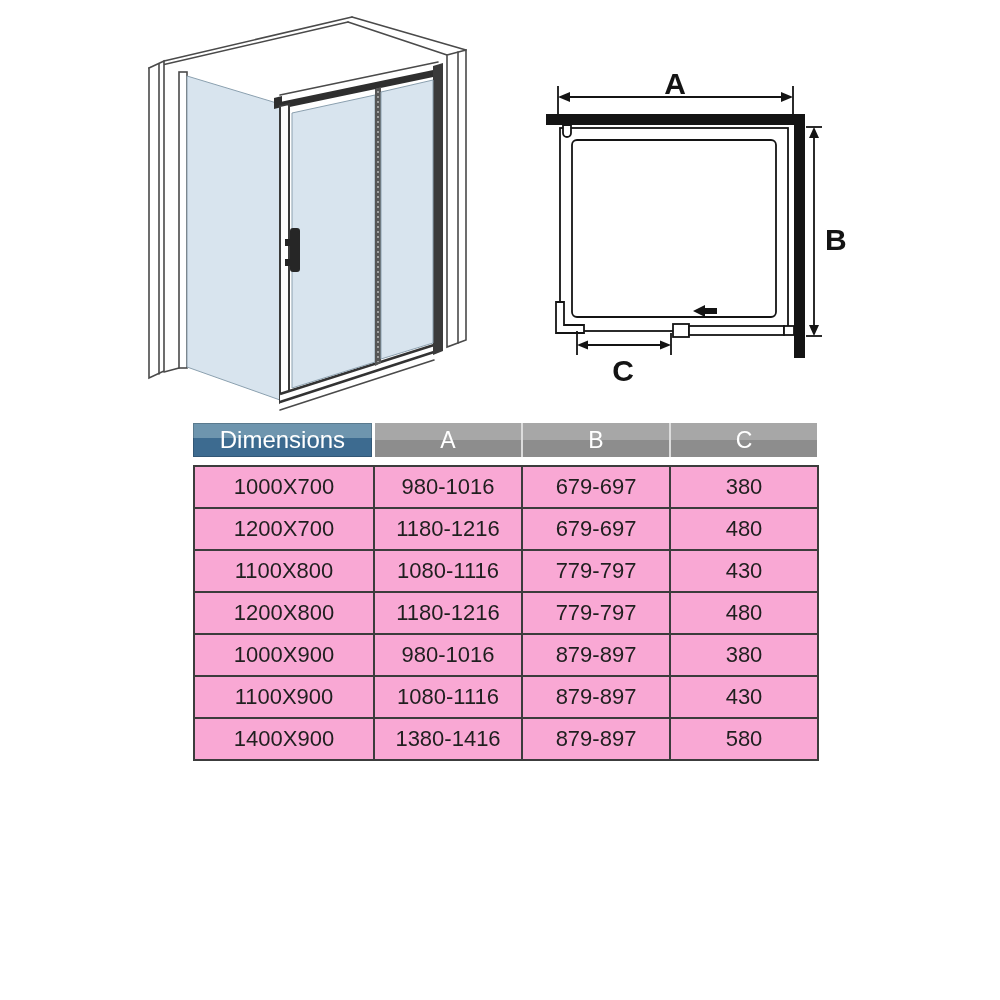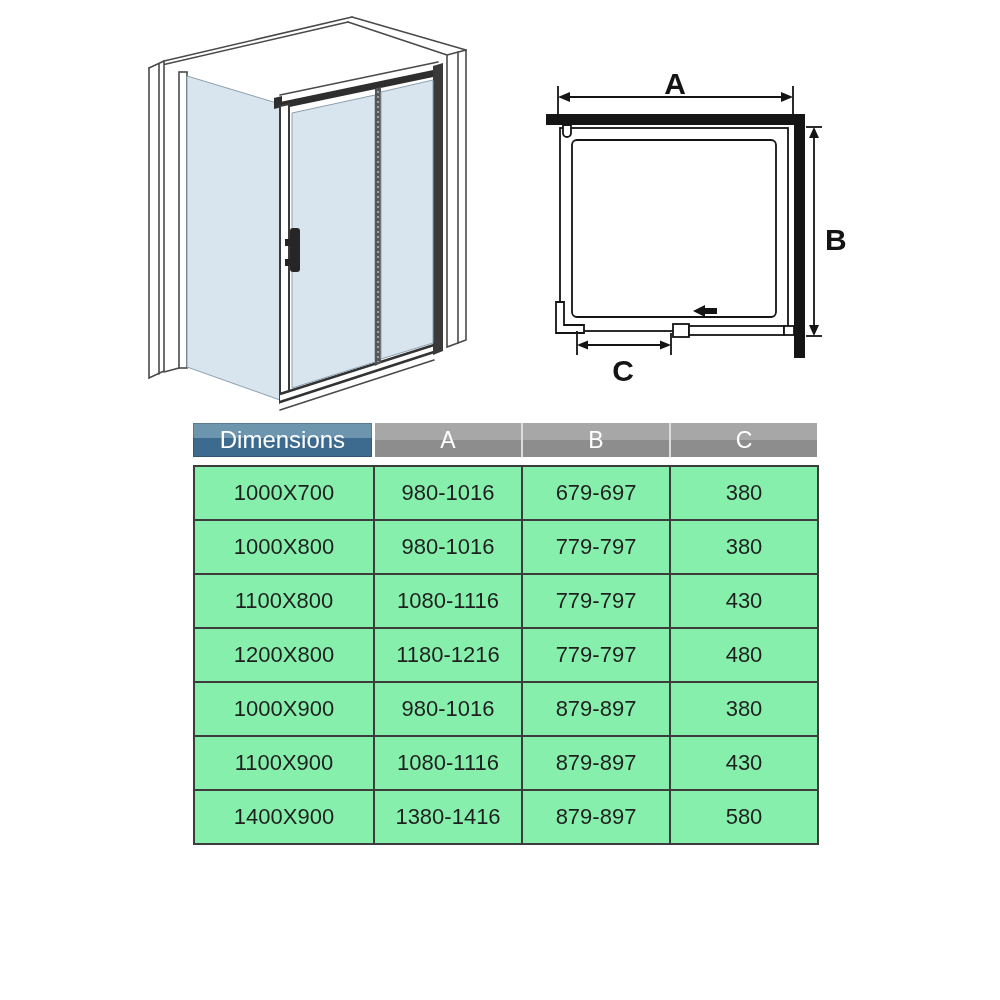--- a/index.html
+++ b/index.html
@@ -26,21 +26,21 @@
   .thead{display:flex;height:34px;}
   .th{color:var(--hdr-text);font-size:23px;display:flex;align-items:center;justify-content:center;}
   .th-dim{width:180px;background:linear-gradient(to bottom,var(--dim-top) 0 45%,var(--dim-bot) 45% 100%);
           box-shadow:inset 0 0 0 1px rgba(0,0,0,.18);font-size:24px;}
   .th-a{width:147px;margin-left:3px;}
   .th-b,.th-c{width:147px;border-left:2px solid #dcdcdc;}
   .th-c{width:147px;}
   .th-gray{background:linear-gradient(to bottom,var(--abc-top) 0 50%,var(--abc-bot) 50% 100%);}
   table.dims{border-collapse:collapse;margin-top:8px;width:624px;table-layout:fixed;}
   table.dims td{border:2px solid #3c3c3c;height:40px;text-align:center;vertical-align:middle;
-                font-size:22px;color:#1f1f1f;background:#86efac;padding:6px;}
+                font-size:22px;color:#1f1f1f;background:#f9a8d4;padding:0;}
   table.dims col.c1{width:180px;} table.dims col.c2{width:148px;}
   table.dims col.c3{width:148px;} table.dims col.c4{width:148px;}
 </style>
 </head>
 <body style="--glass: #d8e4ee; --dim-top: #6e95ae; --dim-bot: #3d6b90; --abc-top: #a7a7a7; --abc-bot: #8d8d8d; --hdr-text: #ffffff;">
 
 <div class="canvas">
 
   <svg id="iso-svg" width="370" height="410" viewBox="0 0 370 410">
     <g>
@@ -145,24 +145,24 @@
           <col class="c4">
         </colgroup>
       <tbody>
           <tr>
             <td>1000X700</td>
             <td>980-1016</td>
             <td>679-697</td>
             <td>380</td>
           </tr>
           <tr>
-            <td>1000X800</td>
-            <td>980-1016</td>
-            <td>779-797</td>
-            <td>380</td>
+            <td>1200X700</td>
+            <td>1180-1216</td>
+            <td>679-697</td>
+            <td>480</td>
           </tr>
           <tr>
             <td>1100X800</td>
             <td>1080-1116</td>
             <td>779-797</td>
             <td>430</td>
           </tr>
           <tr>
             <td>1200X800</td>
             <td>1180-1216</td>

